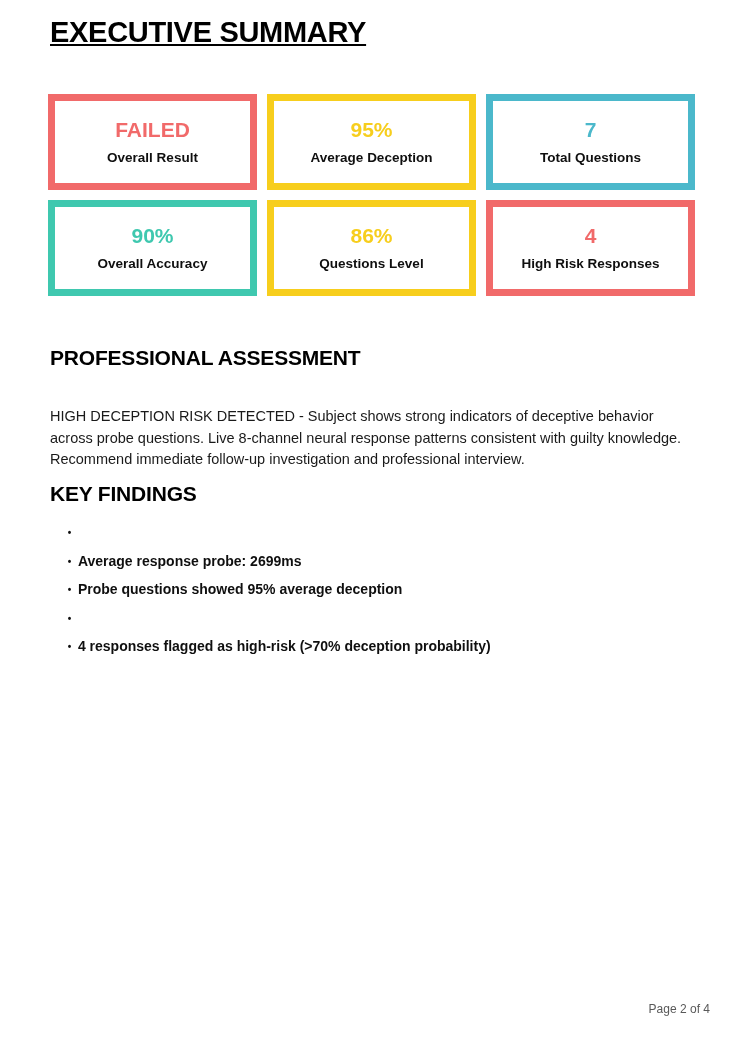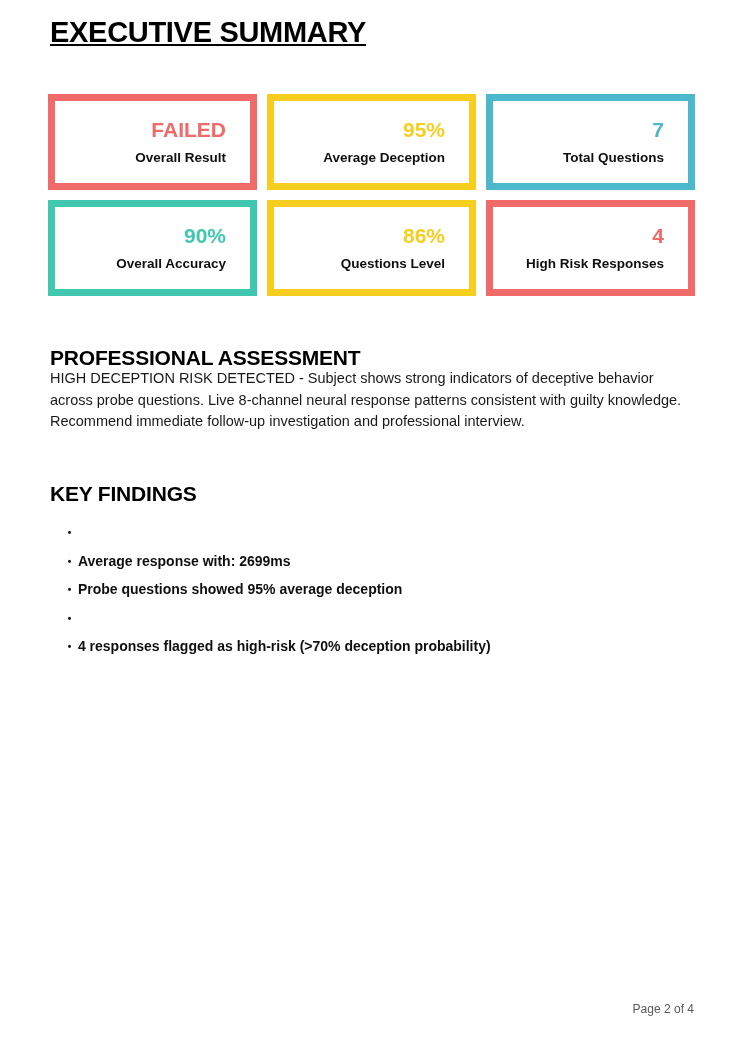--- a/index.html
+++ b/index.html
@@ -36,21 +36,21 @@
     grid-template-columns: repeat(3, 1fr);
     grid-template-rows: 96px 96px;
     gap: 10px;
   }
   .stat-card {
     --accent: #999;
     border: 7px solid var(--accent);
     background: #ffffff;
     display: flex;
     flex-direction: column;
-    align-items: flex-end;
+    align-items: center;
     justify-content: center;
     gap: 11px;
     padding: 24px;
   }
   .stat-value {
     font-size: 21px;
     font-weight: 700;
     color: var(--accent);
     line-height: 1;
   }
@@ -66,21 +66,21 @@
     font-size: 21px;
     font-weight: 700;
     letter-spacing: -0.2px;
     color: #000;
   }
   #pa-heading { top: 346px; }
   #kf-heading { top: 482px; }
   .assessment-body {
     position: absolute;
     left: 50px;
-    top: 368px;
+    top: 406px;
     width: 646px;
     font-size: 14.5px;
     line-height: 21.5px;
     font-weight: 400;
     color: #1a1a1a;
   }
   .findings-list {
     position: absolute;
     left: 67px;
     top: 523px;
@@ -97,21 +97,21 @@
     align-items: baseline;
   }
   .bullet-glyph {
     font-size: 14px;
     margin-right: 6px;
     transform: scale(0.72);
     display: inline-block;
   }
   .page-footer {
     position: absolute;
-    right: 49px;
+    right: 33px;
     top: 1002px;
     font-size: 12px;
     color: #595959;
     font-weight: 400;
     margin-left: 20px;
   }
 </style>
 </head>
 <body>
 
@@ -158,21 +158,21 @@
   <p class="assessment-body">HIGH DECEPTION RISK DETECTED - Subject shows strong indicators of deceptive behavior across probe questions. Live 8-channel neural response patterns consistent with guilty knowledge. Recommend immediate follow-up investigation and professional interview.</p>
 
   <h2 class="section-heading" id="kf-heading">KEY FINDINGS</h2>
 
   <ul class="findings-list">
     <li class="finding-item">
       <span class="bullet-glyph">•</span>
     </li>
     <li class="finding-item">
       <span class="bullet-glyph">•</span>
-      <span>Average response with: 2699ms</span>
+      <span>Average response probe: 2699ms</span>
     </li>
     <li class="finding-item">
       <span class="bullet-glyph">•</span>
       <span>Probe questions showed 95% average deception</span>
     </li>
     <li class="finding-item">
       <span class="bullet-glyph">•</span>
     </li>
     <li class="finding-item">
       <span class="bullet-glyph">•</span>

